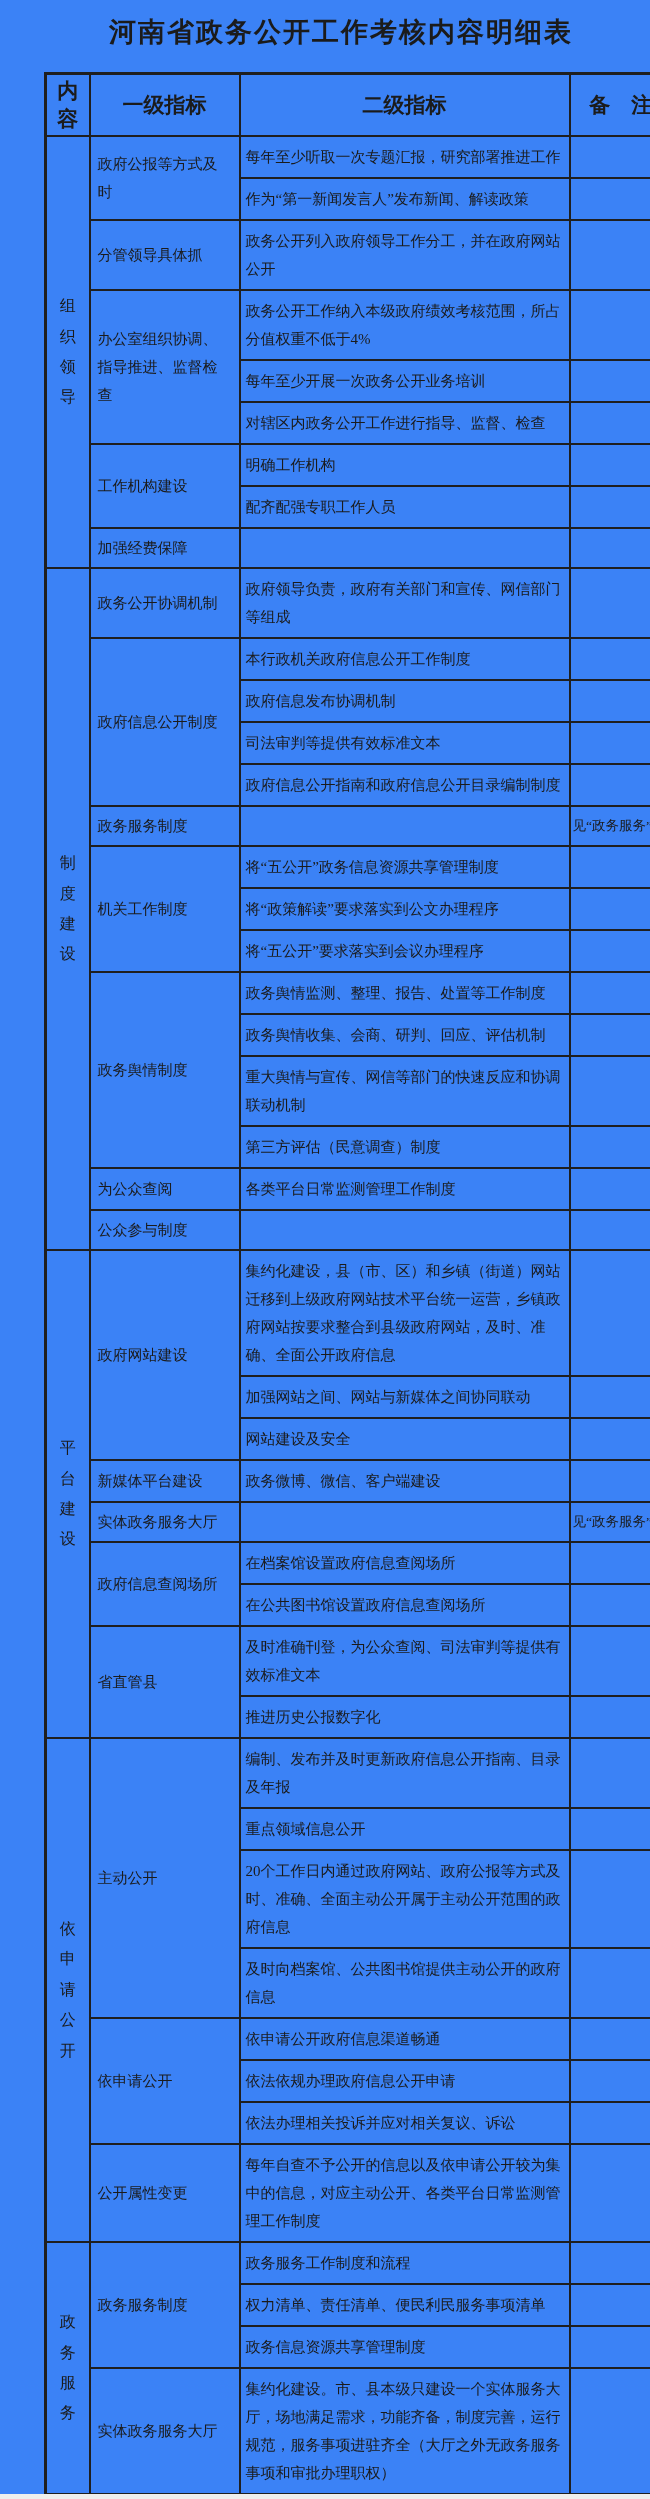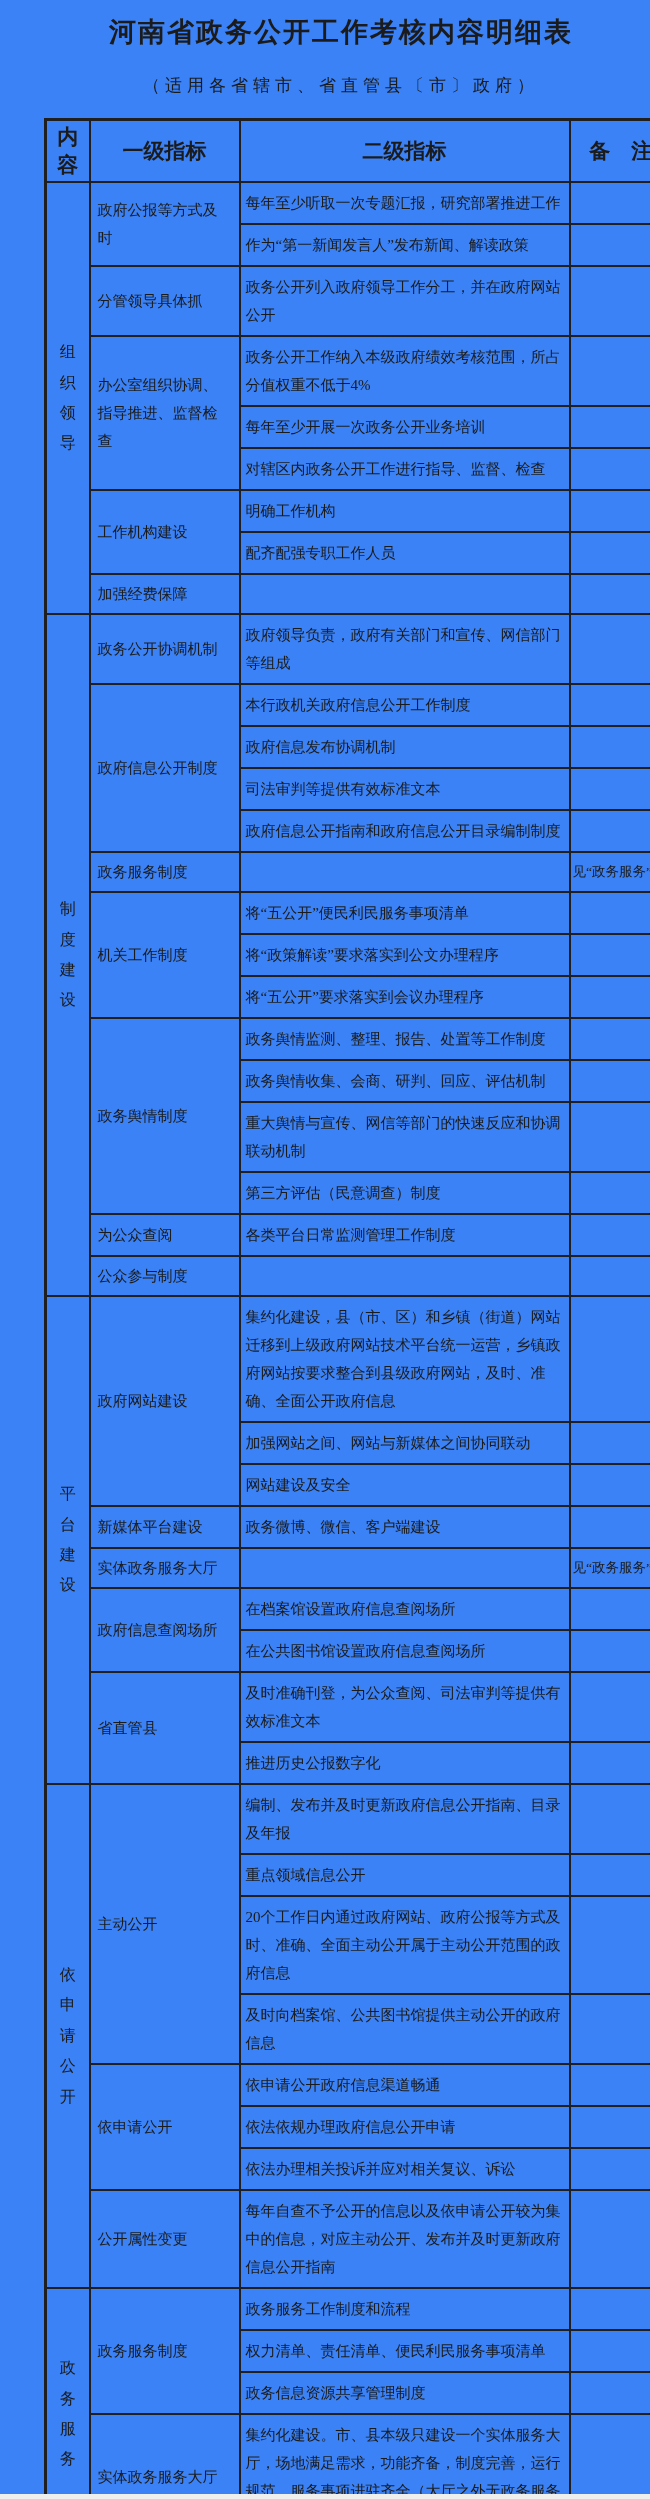--- a/index.html
+++ b/index.html
@@ -93,21 +93,20 @@
     font-size: 13.5px;
     line-height: 20px;
     padding: 2px 2px;
   }
 </style>
 </head>
 <body>
 
 <div class="page">
   <h1 class="doc-title">河南省政务公开工作考核内容明细表</h1>
-  <div class="doc-subtitle">（适用各省辖市、省直管县〔市〕政府）</div>
 
   <table class="assessment">
     <colgroup>
       <col class="c-content">
       <col class="c-indicator">
       <col class="c-item">
       <col class="c-note">
     </colgroup>
     <thead>
       <tr>
@@ -187,21 +186,21 @@
           <td class="item-cell">政府信息公开指南和政府信息公开目录编制制度</td>
           <td class="note-cell"></td>
         </tr>
         <tr>
           <td rowspan="1" class="ind-cell">政务服务制度</td>
           <td class="item-cell"></td>
           <td class="note-cell">见“政务服务”</td>
         </tr>
         <tr>
           <td rowspan="3" class="ind-cell">机关工作制度</td>
-          <td class="item-cell">将“五公开”便民利民服务事项清单</td>
+          <td class="item-cell">将“五公开”政务信息资源共享管理制度</td>
           <td class="note-cell"></td>
         </tr>
         <tr>
           <td class="item-cell">将“政策解读”要求落实到公文办理程序</td>
           <td class="note-cell"></td>
         </tr>
         <tr>
           <td class="item-cell">将“五公开”要求落实到会议办理程序</td>
           <td class="note-cell"></td>
         </tr>
@@ -304,21 +303,21 @@
         <tr>
           <td class="item-cell">依法依规办理政府信息公开申请</td>
           <td class="note-cell"></td>
         </tr>
         <tr>
           <td class="item-cell">依法办理相关投诉并应对相关复议、诉讼</td>
           <td class="note-cell"></td>
         </tr>
         <tr>
           <td rowspan="1" class="ind-cell">公开属性变更</td>
-          <td class="item-cell">每年自查不予公开的信息以及依申请公开较为集中的信息，对应主动公开、发布并及时更新政府信息公开指南</td>
+          <td class="item-cell">每年自查不予公开的信息以及依申请公开较为集中的信息，对应主动公开、各类平台日常监测管理工作制度</td>
           <td class="note-cell"></td>
         </tr>
         <tr>
           <td rowspan="4" class="cat-cell">
             <div class="cat-label">政务服务</div>
           </td>
           <td rowspan="3" class="ind-cell">政务服务制度</td>
           <td class="item-cell">政务服务工作制度和流程</td>
           <td class="note-cell"></td>
         </tr>

